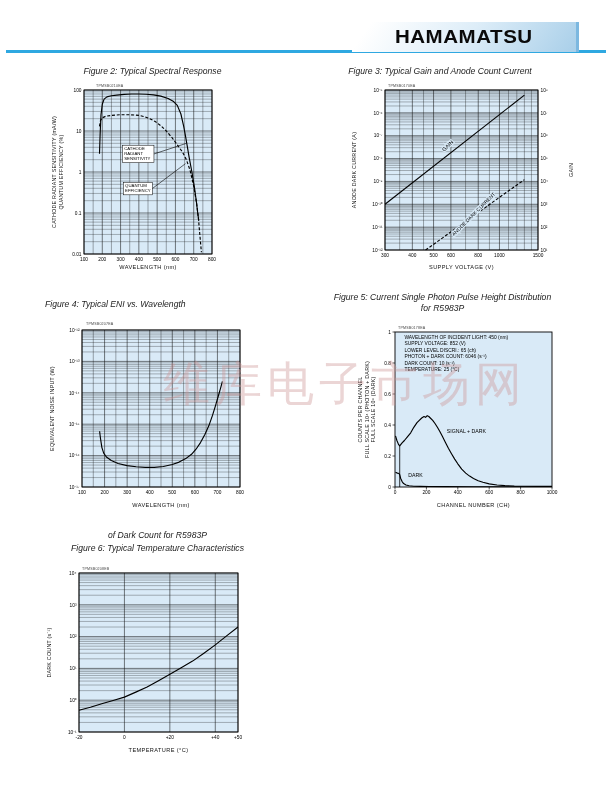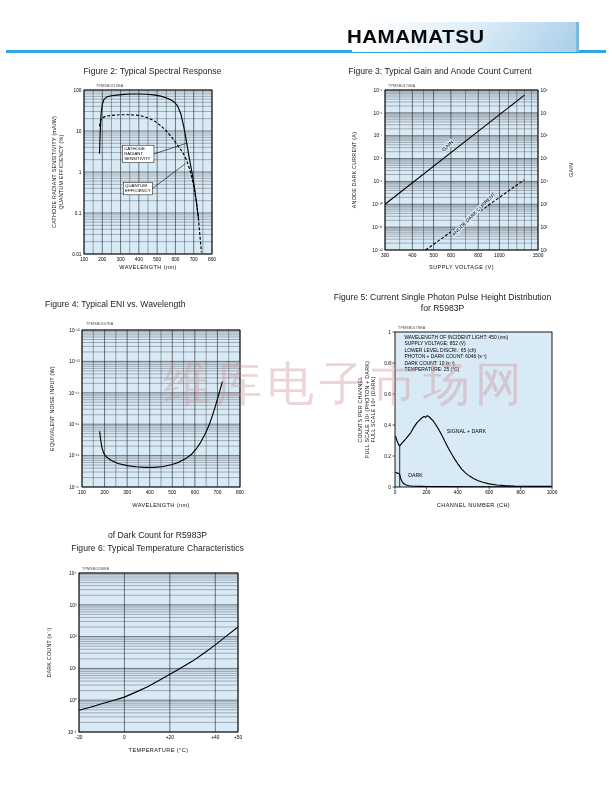--- a/index.html
+++ b/index.html
@@ -1,23 +1,23 @@
 <!DOCTYPE html>
 <html><head>
 <meta charset="utf-8">
 <style>
   html,body{margin:0;padding:0;background:#888;}
   .page{position:relative;width:612px;height:792px;background:#ffffff;
         font-family:"Liberation Sans",sans-serif;overflow:hidden;margin:0 auto;}
   .hline{position:absolute;left:6px;top:50px;width:600px;height:2.5px;background:#2fa8e1;}
   .logobox{position:absolute;left:352px;top:22px;width:224px;height:30px;
            background:linear-gradient(125deg,#ffffff 8%,#ddedf8 52%,#a9cfe9 100%);
-           border-right:3px solid #7cb8e0;display:flex;align-items:center;justify-content:flex-start;}
+           border-right:3px solid #7cb8e0;display:flex;align-items:center;justify-content:center;}
   .logotext{font-weight:900;font-size:19px;letter-spacing:.5px;color:#0a0a0a;transform:scaleX(1.08);}
-  .ftitle{position:absolute;font-size:8.6px;color:#1c1c1c;text-align:center;white-space:nowrap;}
+  .ftitle{position:absolute;font-size:8.6px;color:#1c1c1c;text-align:center;white-space:nowrap;font-style:italic;}
   .ftitle.left{text-align:left;}
   .fcode{position:absolute;font-size:3.6px;color:#444;letter-spacing:.2px;}
   .chart-host{position:absolute;}
   .chart-host svg{display:block;}
   .chart-host text{font-family:"Liberation Sans",sans-serif;}
   .xlabel{position:absolute;font-size:5.6px;color:#111;text-align:center;letter-spacing:.4px;}
   .vlabel{position:absolute;font-size:5.3px;line-height:6.6px;color:#111;text-align:center;
           letter-spacing:.25px;transform:rotate(-90deg);transform-origin:0 0;}
   .watermark{position:absolute;left:163px;top:353px;font-size:47px;letter-spacing:5px;
              font-weight:normal;color:rgba(205,150,150,.40);white-space:nowrap;pointer-events:none;z-index:5;}

